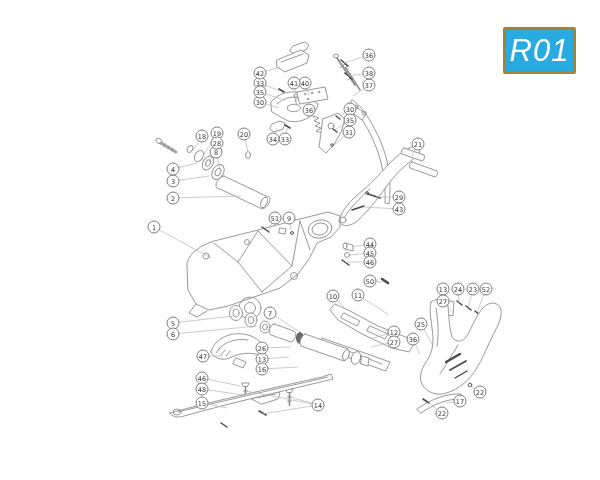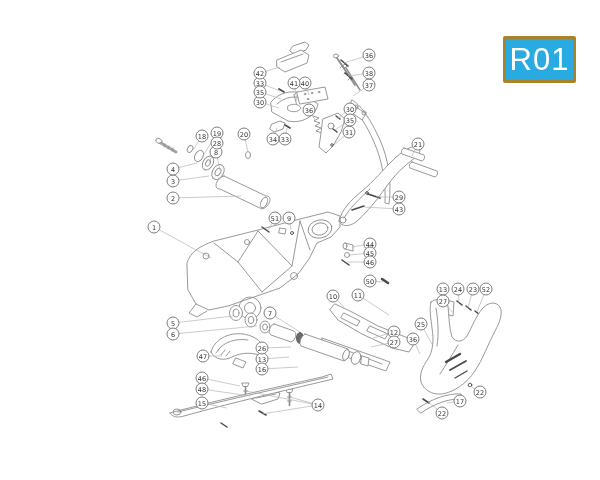--- a/index.html
+++ b/index.html
@@ -1,21 +1,21 @@
 <!DOCTYPE html>
 <html><head>
 <meta charset="utf-8">
 <style>
   html,body{margin:0;padding:0;background:#fff;}
   .screen{position:relative;width:600px;height:480px;background:#fff;overflow:hidden;
           font-family:"Liberation Sans","DejaVu Sans",sans-serif;}
-  .badge{position:absolute;top:36px;right:24px;width:73px;height:47px;box-sizing:border-box;
+  .badge{position:absolute;top:27px;right:24px;width:73px;height:47px;box-sizing:border-box;
          border:3px solid #a9832c;background:#29abe2;color:#fff;border-radius:2px;
          display:flex;align-items:center;justify-content:center;
-         font-size:31px;letter-spacing:1px;font-weight:400;}
+         font-size:31px;letter-spacing:1px;font-weight:400;font-style:italic;}
   svg{position:absolute;left:0;top:0;}
   .art{stroke:#8d8d8d;fill:none;stroke-width:0.9;stroke-linejoin:round;stroke-linecap:round;}
   .artf{fill:#ffffff;}
   .dark{stroke:#4a4a4a;}
 </style>
 </head>
 <body>
 
 <div class="screen">
 

